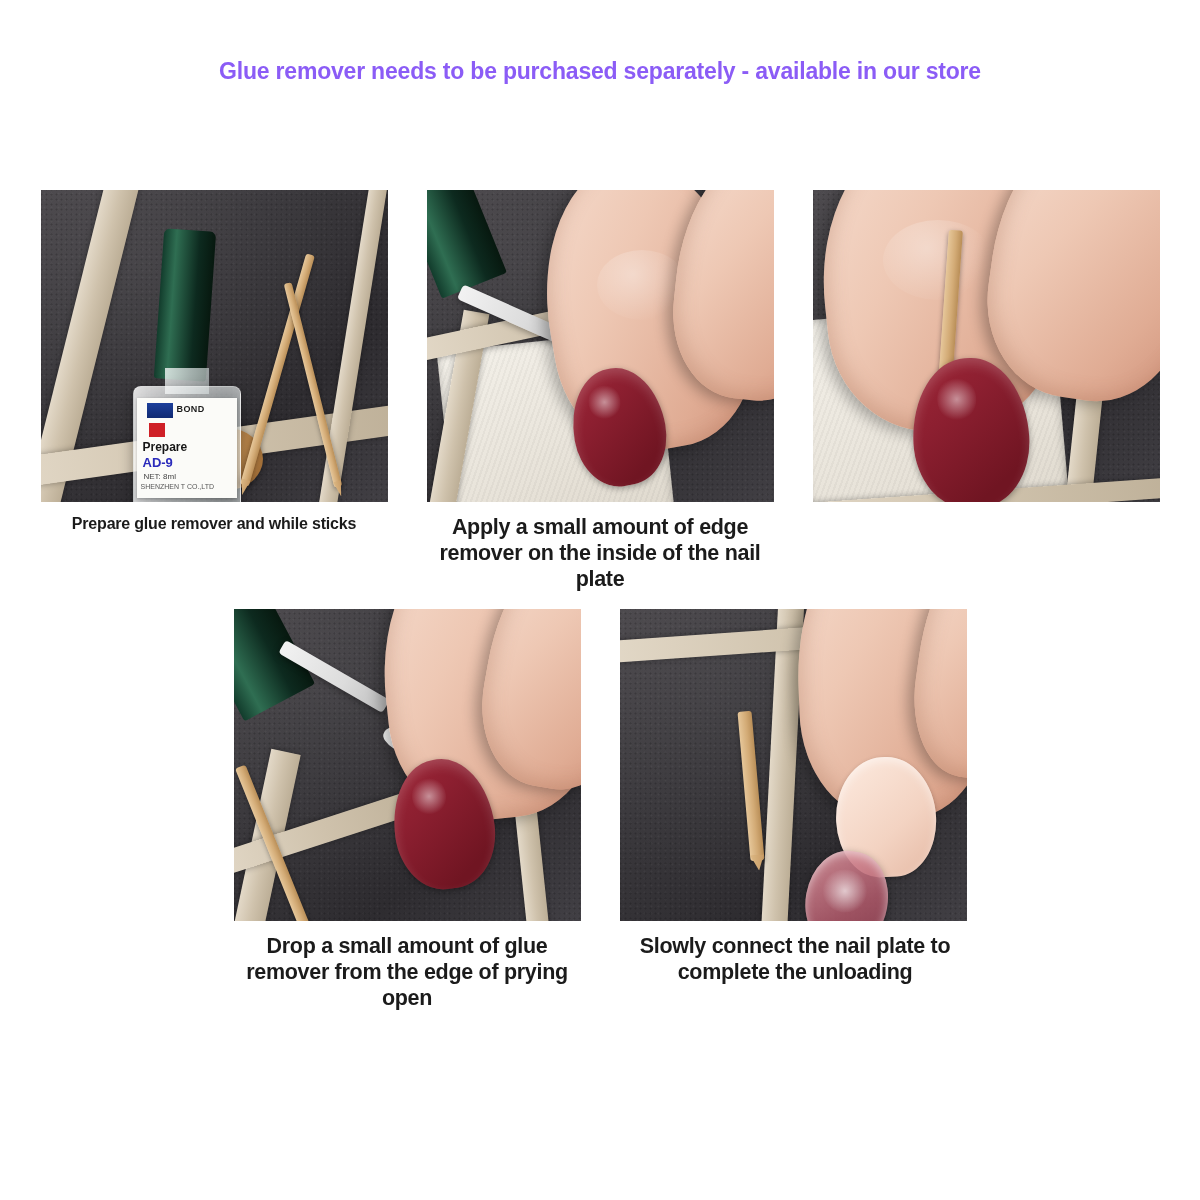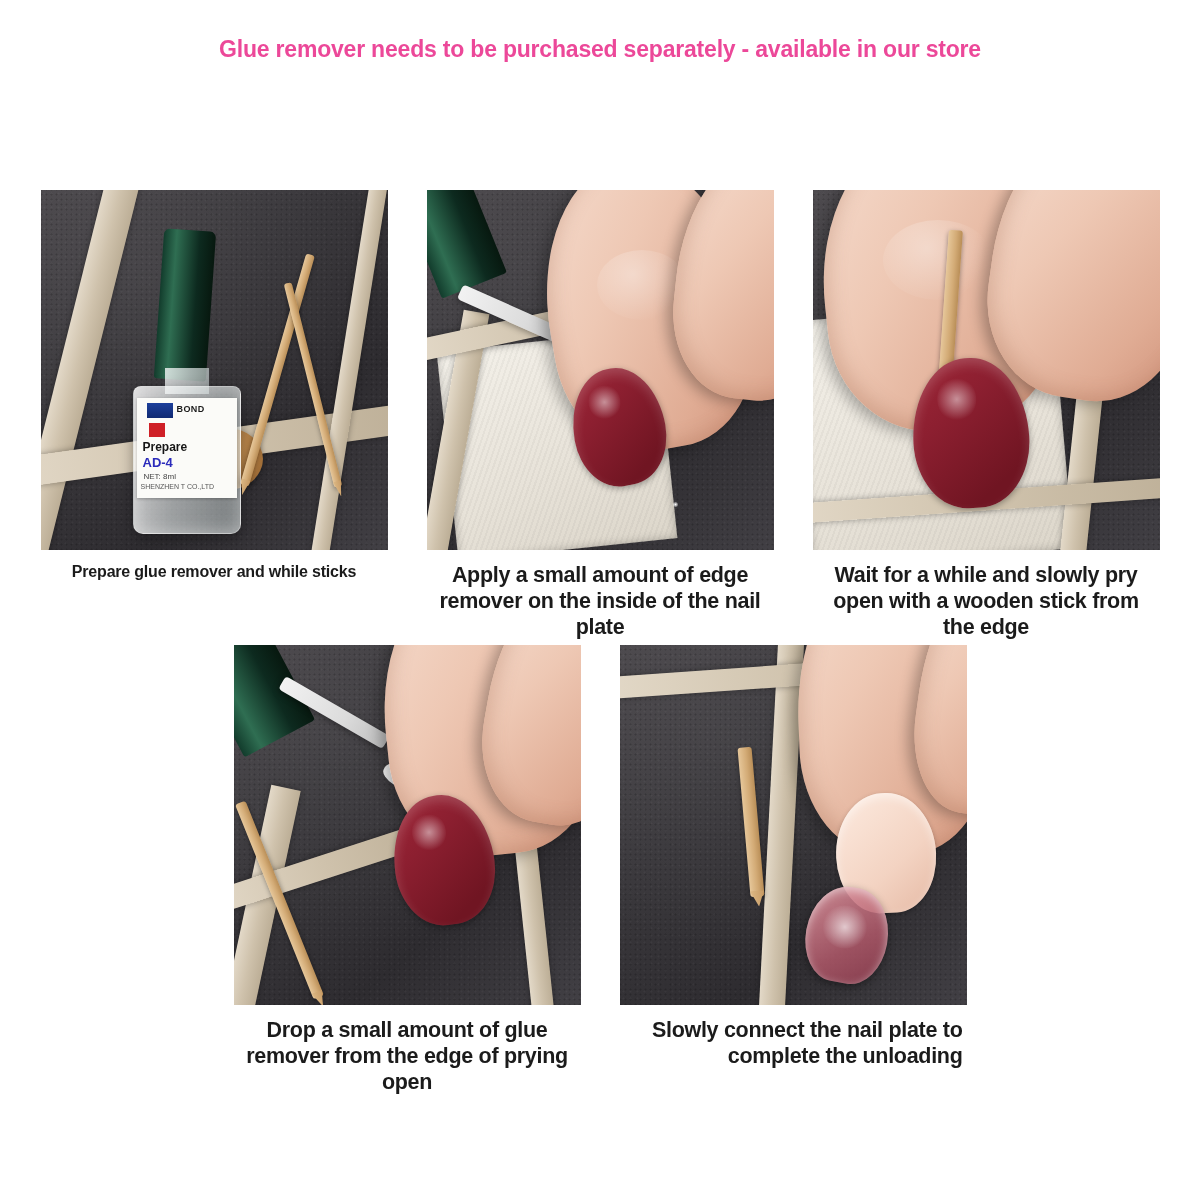--- a/index.html
+++ b/index.html
@@ -23,66 +23,67 @@
   }
   .main-title {
     font-size: 41px;
     font-weight: bold;
     color: #111111;
     letter-spacing: -0.5px;
     line-height: 1.1;
     margin: 0;
   }
   .sub-title {
+    margin-top: 22px;
     font-size: 23px;
     font-weight: bold;
-    color: #ec4899;
+    color: #8b5cf6;
     letter-spacing: -0.2px;
   }
 
   
   .grid {
     position: absolute;
     left: 0; top: 190px;
     width: 1200px;
   }
   .row {
     display: flex;
     justify-content: center;
     gap: 39px;
   }
-  .row.row2 { margin-top: 4px; }
+  .row.row2 { margin-top: 16px; }
   .cell {
     width: 347px;
     display: flex;
     flex-direction: column;
   }
   .photo {
     width: 347px;
-    height: 360px;
+    height: 312px;
     position: relative;
     overflow: hidden;
     background: #0c4a6e;
   }
   .caption {
     margin-top: 12px;
     text-align: center;
     font-size: 21.5px;
     font-weight: bold;
     color: #1b1b1b;
     line-height: 1.22;
     letter-spacing: -0.3px;
     padding: 0 4px;
   }
   .caption.small {
     font-size: 16px;
     letter-spacing: -0.2px;
   }
   .caption.left {
-    text-align: right;
+    text-align: center;
     padding-left: 8px;
   }
 
   
   
   .leather {
     position: absolute; inset: 0;
     background:
       radial-gradient(circle at 30% 25%, rgba(255,255,255,0.05), transparent 60%),
       linear-gradient(140deg, #4a474b 0%, #3a383c 35%, #2e2c30 70%, #424045 100%);
@@ -276,21 +277,21 @@
           <div class="coin" style="left:150px; top:238px; width:72px; height:62px;"></div>
 
           <div class="bottle-cap" style="left:118px; top:40px; width:52px; height:150px; transform:rotate(4deg);"></div>
           <div class="bottle-neck" style="left:124px; top:178px; width:44px; height:26px;"></div>
           <div class="bottle-body" style="left:92px; top:196px; width:108px; height:148px;"></div>
           <div class="label" style="left:96px; top:208px; width:100px; height:100px;">
             <div class="lbl-flag"></div>
             <div class="lbl-red"></div>
             <div class="lbl-brand">BOND</div>
             <div class="lbl-name">Prepare</div>
-            <div class="lbl-code">AD-4</div>
+            <div class="lbl-code">AD-9</div>
             <div class="lbl-net">NET: 8ml</div>
             <div class="lbl-co">SHENZHEN T CO.,LTD</div>
           </div>
 
           <div class="stick" style="left:232px; top:60px; width:9px; height:240px; transform:rotate(16deg);"></div>
           <div class="stick" style="left:268px; top:90px; width:8px; height:210px; transform:rotate(-14deg);"></div>
         </div>
         <div class="caption small">Prepare glue remover and while sticks</div>
       </div>
 
@@ -323,21 +324,20 @@
           <div class="strap v" style="left:260px; top:80px; height:320px; width:26px; transform:rotate(6deg);"></div>
           <div class="strap h" style="top:300px; left:-30px; width:420px; height:20px; transform:rotate(-4deg);"></div>
 
           <div class="finger soft" style="left:10px; top:-60px; width:230px; height:300px; transform:rotate(-6deg);"></div>
           <div class="finger soft" style="left:180px; top:-70px; width:200px; height:280px; transform:rotate(8deg);"></div>
           <div class="knuckle" style="left:70px; top:30px; width:110px; height:80px;"></div>
 
           <div class="stick" style="left:130px; top:40px; width:14px; height:170px; transform:rotate(4deg);"></div>
           <div class="nail-red" style="left:100px; top:168px; width:116px; height:150px; transform:rotate(-3deg);"></div>
         </div>
-        <div class="caption">Wait for a while and slowly pry open with a wooden stick from the edge</div>
       </div>
     </div>
 
     <div class="row row2">
 
       <div class="cell">
         <div class="photo">
           <div class="leather"></div>
           <div class="strap v" style="left:10px; top:140px; height:260px; width:30px; transform:rotate(12deg);"></div>
           <div class="strap h" style="top:210px; left:-30px; width:240px; height:24px; transform:rotate(-18deg);"></div>

